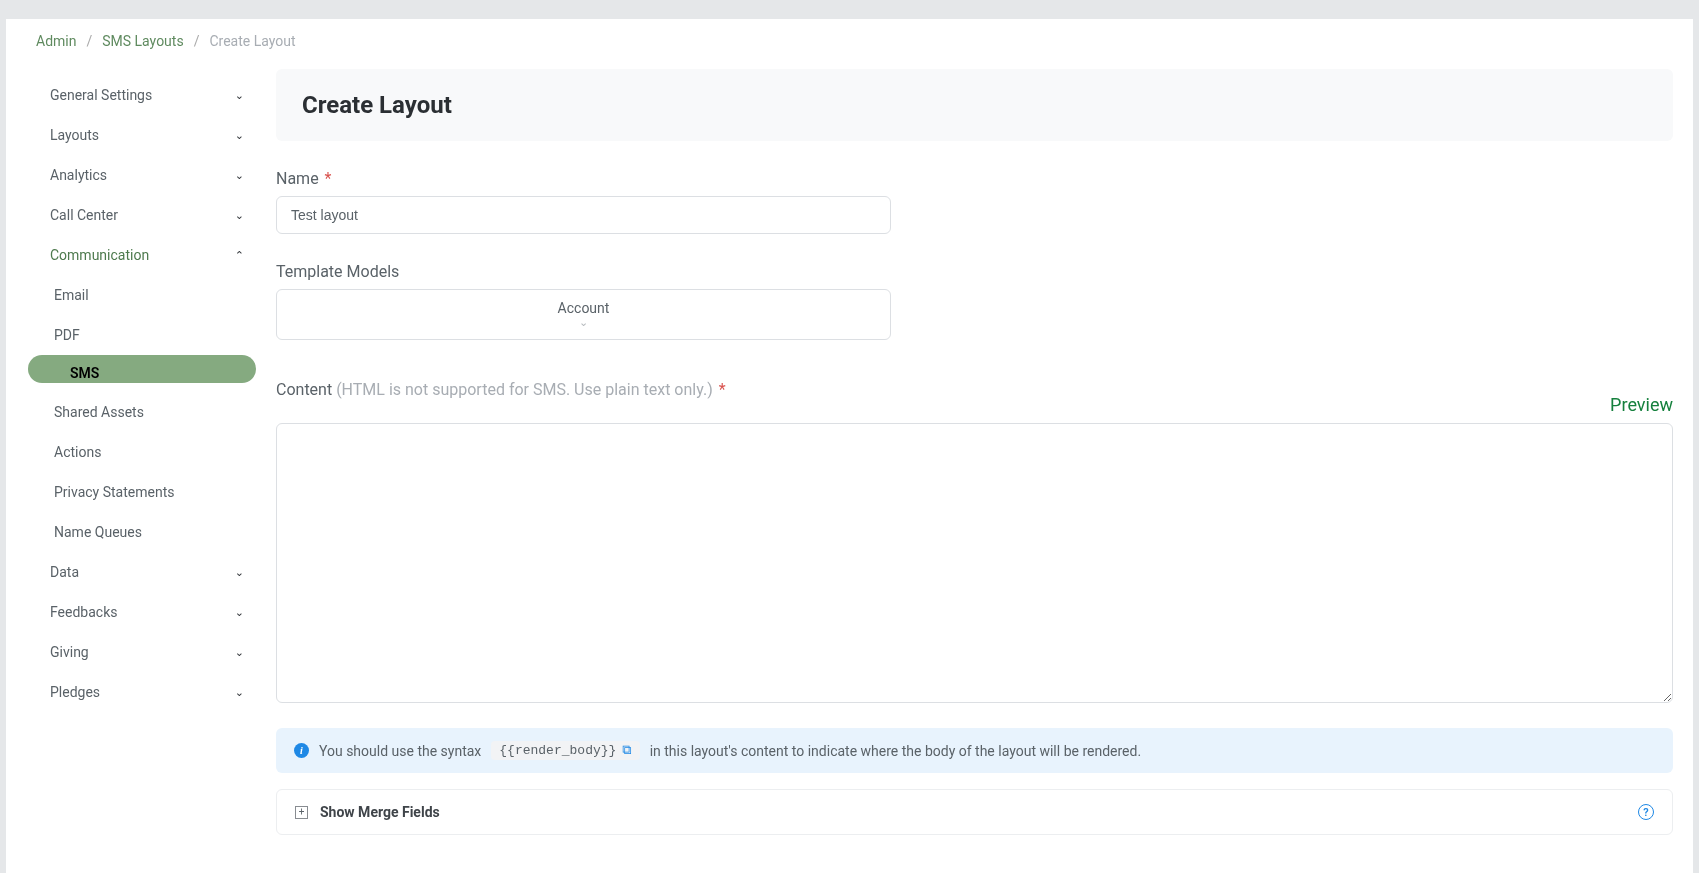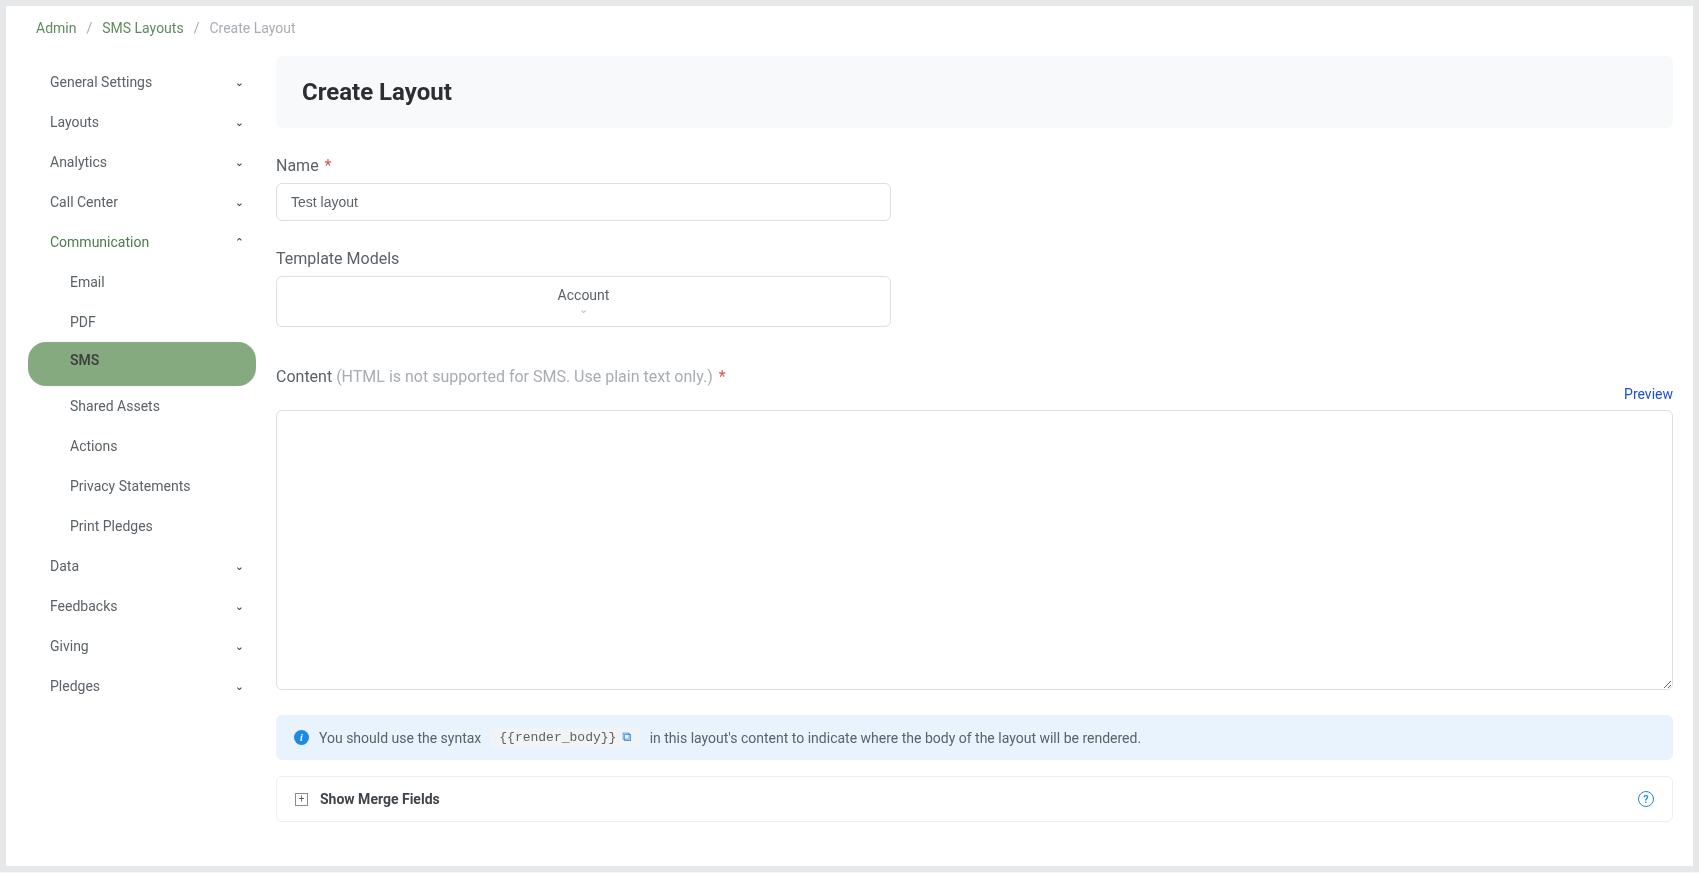--- a/index.html
+++ b/index.html
@@ -19,20 +19,21 @@
     }
     .page {
       background: #fff;
       min-height: 860px;
     }
     .breadcrumb {
       padding: 14px 30px;
       font-size: 14px;
       display: flex;
       gap: 10px;
+      margin-top: 13px;
     }
     .breadcrumb a {
       color: #5f8a5f;
       text-decoration: none;
     }
     .breadcrumb .sep {
       color: #aaa;
     }
     .breadcrumb .current {
       color: #a8adb3;
@@ -54,31 +55,31 @@
       color: #5a6268;
     }
     .sidebar-group .chev {
       font-size: 11px;
       color: #303439;
     }
     .sidebar-group.expanded > span:first-child {
       color: #4e7a4e;
     }
     .sidebar-sub {
-      padding: 12px 22px 12px 64px;
+      padding: 12px 22px 12px 48px;
       color: #5a6268;
       cursor: pointer;
     }
     .sidebar-sub.active {
       background: #85aa80;
-      color: #404040;
+      color: #000000;
       font-weight: 600;
       border-radius: 18px;
-      margin: 0 10px 0 22px;
-      padding: 10px 22px 18px 42px;
+      margin: 0 10px 9px 22px;
+      padding: 10px 22px 2px 42px;
     }
     .main {
       flex: 1;
       padding: 0 20px 30px 10px;
     }
     .page-title-box {
       background: #f8f9fa;
       border-radius: 6px;
       padding: 22px 26px;
       margin-top: 6px;
@@ -126,23 +127,23 @@
       font-size: 11px;
     }
     .content-row {
       display: flex;
       justify-content: space-between;
       align-items: flex-end;
       margin-top: 40px;
       margin-bottom: 8px;
     }
     .preview-link {
-      color: #1d4ed8;
-      cursor: pointer;
-      font-size: 14px;
+      color: #15803d;
+      cursor: pointer;
+      font-size: 18px;
       margin-top: 12px;
     }
     .textarea {
       width: 100%;
       min-height: 280px;
       padding: 12px 14px;
       border: 1px solid #dcdfe3;
       border-radius: 6px;
       font-size: 14px;
       font-family: inherit;
@@ -268,21 +269,21 @@
           <span>Communication</span>
           <span class="chev">⌃</span>
         </div>
 
         <div class="sidebar-sub">Email</div>
         <div class="sidebar-sub">PDF</div>
         <div class="sidebar-sub active">SMS</div>
         <div class="sidebar-sub">Shared Assets</div>
         <div class="sidebar-sub">Actions</div>
         <div class="sidebar-sub">Privacy Statements</div>
-        <div class="sidebar-sub">Print Pledges</div>
+        <div class="sidebar-sub">Name Queues</div>
 
         <div class="sidebar-group">
           <span>Data</span>
           <span class="chev">⌄</span>
         </div>
         <div class="sidebar-group">
           <span>Feedbacks</span>
           <span class="chev">⌄</span>
         </div>
         <div class="sidebar-group">

